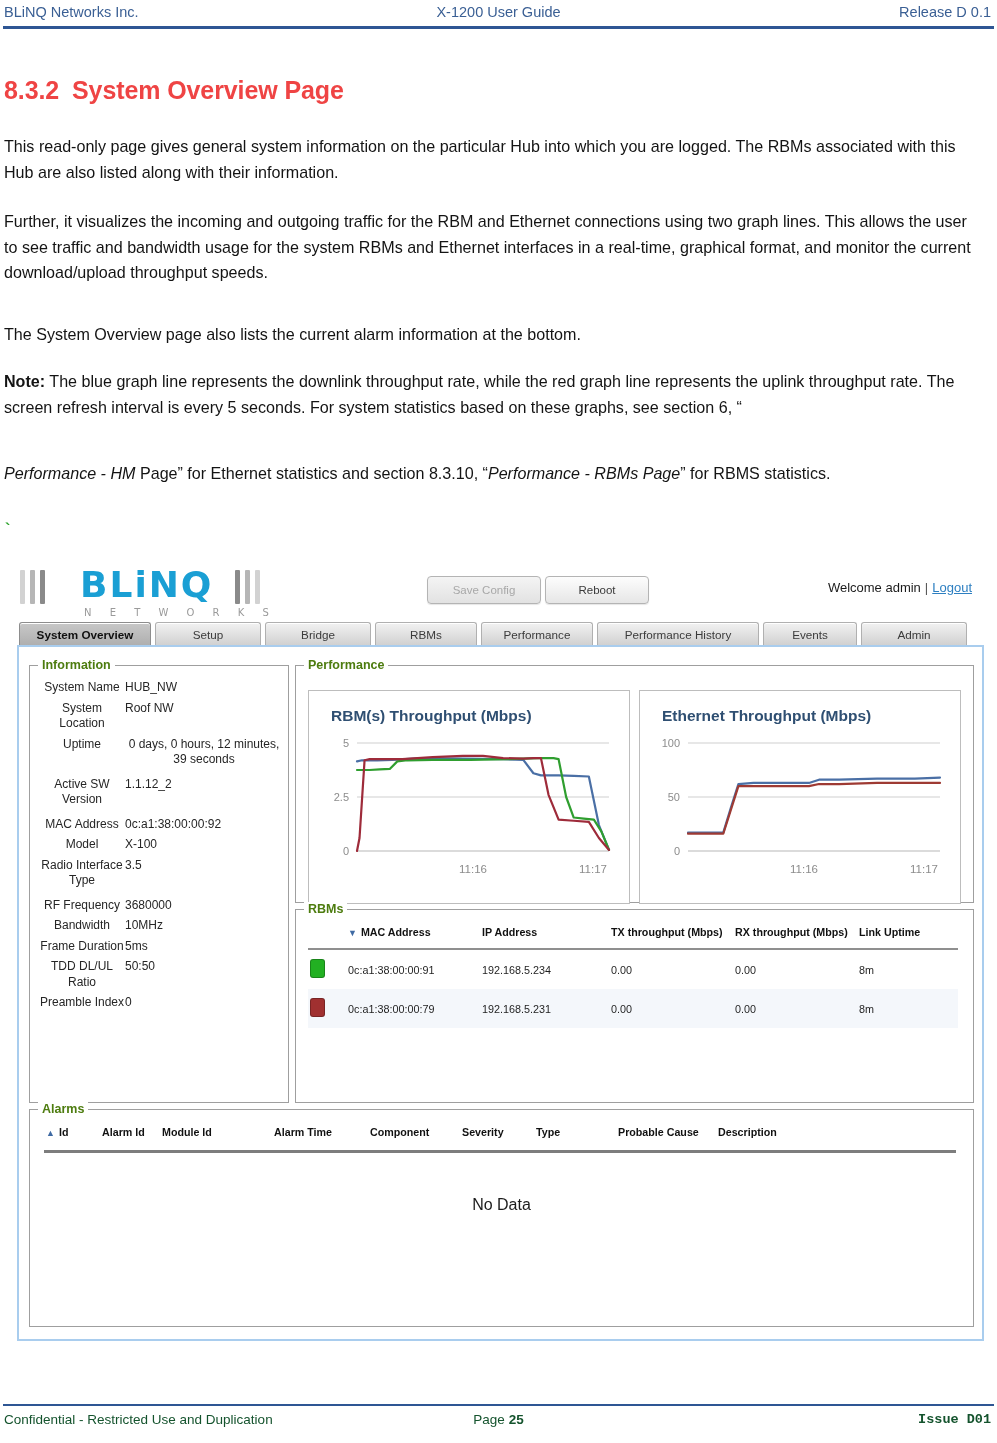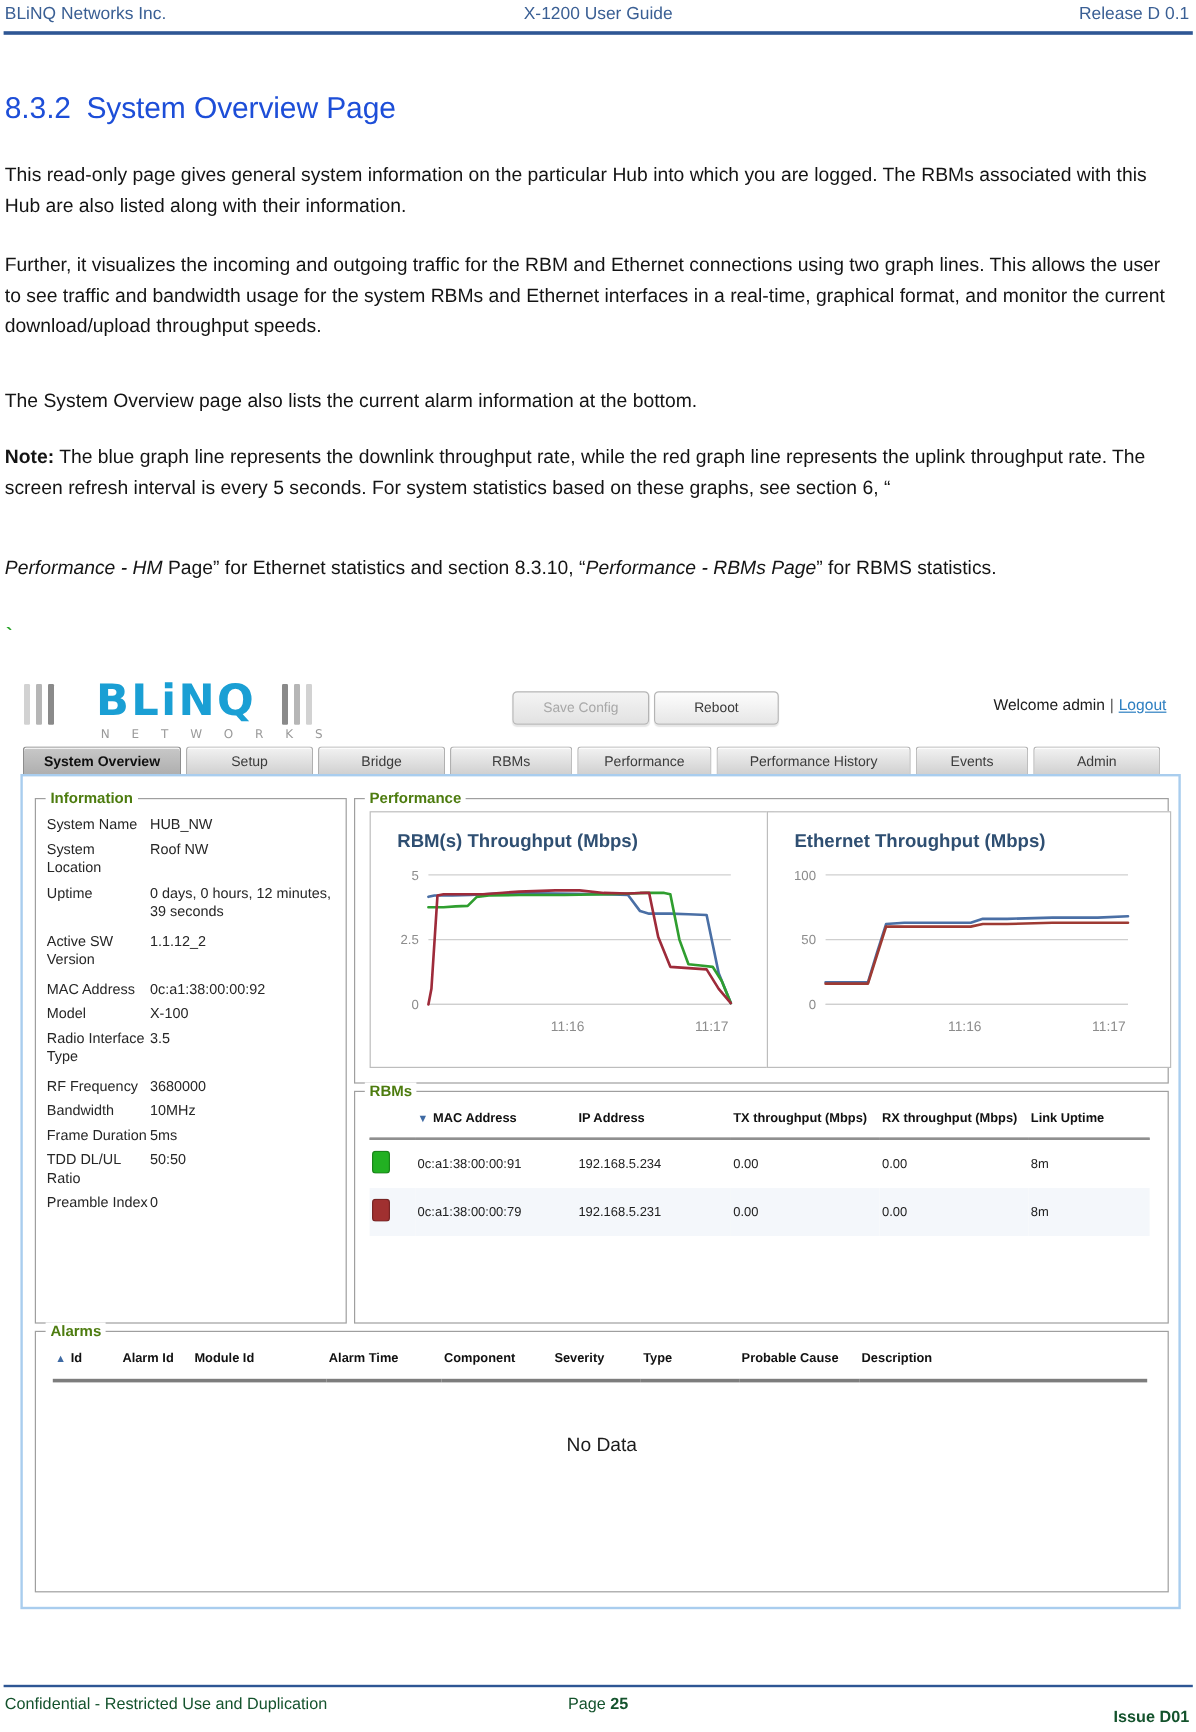--- a/index.html
+++ b/index.html
@@ -20,21 +20,21 @@
   .doc-header .hl{position:absolute;left:4px;top:4px;}
   .doc-header .hc{position:absolute;left:0;top:4px;width:997px;text-align:center;}
   .doc-header .hr{position:absolute;right:6px;top:4px;}
   .doc-header-rule{
     position:absolute;left:3px;top:26px;width:991px;height:3px;background:#2e5694;
   }
 
   
   .doc-h2{
     position:absolute;left:4px;top:76px;
-    color:#1d4ed8;font-size:25px;font-weight:normal;
+    color:#ef4444;font-size:25px;font-weight:bold;
     letter-spacing:-0.1px;
   }
   .doc-h2 .num{display:inline-block;min-width:68px;}
   .para{
     position:absolute;left:4px;
     width:975px;
     color:#141414;font-size:16.1px;line-height:25.6px;
     text-align:left;
   }
   .p1{top:134px;}
@@ -117,30 +117,30 @@
   
   .group{position:absolute;border:1px solid #9f9f9f;background:#fff;}
   .group > .legend{
     position:absolute;top:-8px;left:8px;background:#fff;padding:0 4px;
     font-size:12.5px;font-weight:bold;color:#4d7c0f;white-space:nowrap;
   }
 
   
   #grp-info{left:10px;top:18px;width:258px;height:436px;}
   .info-rows{position:absolute;left:9px;top:14px;width:244px;}
-  .info-row{display:flex;align-items:flex-start;margin-bottom:5px;}
+  .info-row{display:flex;align-items:flex-start;margin-bottom:5px;text-align:center;}
   .info-row .k{width:86px;font-size:12px;color:#262626;line-height:15.5px;flex:none;}
   .info-row .v{font-size:12px;color:#262626;line-height:15.5px;}
   .info-row.tall{margin-bottom:9px;}
 
   
   #grp-perf{left:276px;top:18px;width:677px;height:236px;}
   .chartbox{
-    position:absolute;top:10px;height:212px;
-    border:1px solid #bdbdbd;background:#fff;padding-left:15px;
+    position:absolute;top:24px;height:212px;
+    border:1px solid #bdbdbd;background:#fff;
   }
   #chart-rbm{left:12px;width:320px;}
   #chart-eth{left:343px;width:320px;}
   .chart-title{
     position:absolute;left:22px;top:16px;
     font-size:15.5px;color:#2f4f72;font-weight:bold;
     white-space:nowrap;
   }
   .chart-svg{position:absolute;left:0;top:0;}
 
@@ -188,21 +188,21 @@
   
   .doc-footer-rule{
     position:absolute;left:3px;top:1404px;width:991px;height:2px;background:#2e5694;
   }
   .doc-footer{
     position:absolute;left:0;top:1412px;width:997px;height:24px;
     color:#14532d;font-size:13.5px;
   }
   .doc-footer .fl{position:absolute;left:4px;top:0;}
   .doc-footer .fc{position:absolute;left:0;top:0;width:997px;text-align:center;}
-  .doc-footer .fr{position:absolute;right:6px;top:11px;font-weight:bold;}
+  .doc-footer .fr{position:absolute;right:6px;top:0;font-weight:bold;font-family:Liberation Mono, monospace;}
   .doc-footer b{font-weight:bold;}
 </style>
 </head>
 <body>
 
 <div class="doc-header">
   <span class="hl">BLiNQ Networks Inc.</span>
   <span class="hc">X-1200 User Guide</span>
   <span class="hr">Release D 0.1</span>
 </div>

